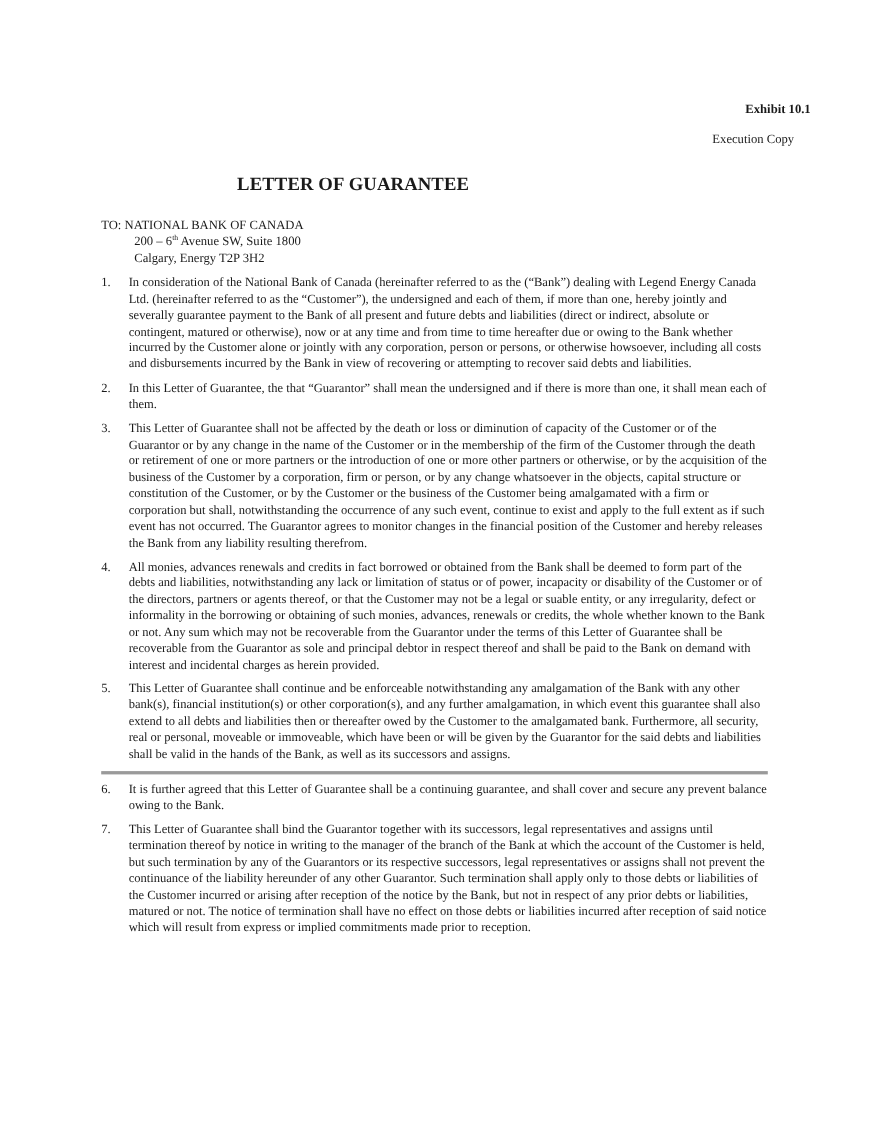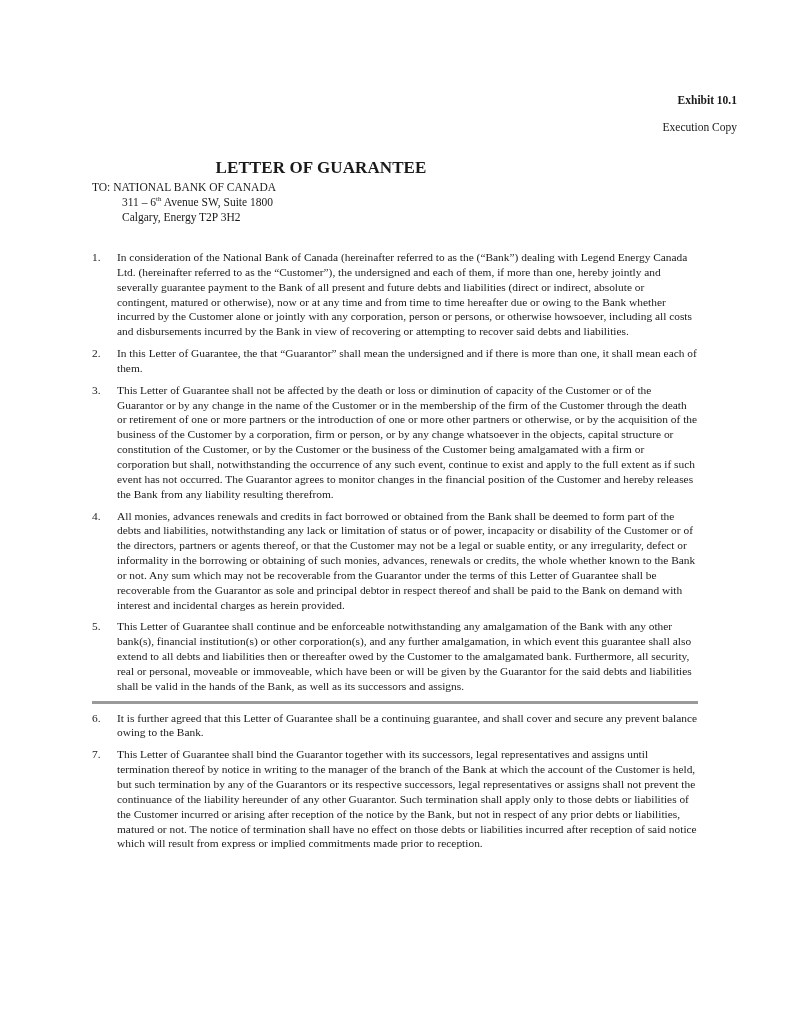--- a/index.html
+++ b/index.html
@@ -1,43 +1,43 @@
 <!DOCTYPE html>
 <html><head>
   <meta charset="utf-8">
   <style>
     html, body { margin: 0; padding: 0; background: #ffffff; }
     body { width: 790px; height: 1022px; position: relative; overflow: hidden;
            font-family: "Liberation Serif", "DejaVu Serif", serif; color: #1a1a1a; }
     .page { position: absolute; left: 0; top: 0; width: 790px; height: 1022px; padding-left: 40px; }
     .exhibit { position: absolute; right: 93px; top: 94px; font-size: 11.5px; font-weight: bold; }
-    .exec { position: absolute; right: 93px; top: 121px; font-size: 11.5px; }
+    .exec { position: absolute; right: 108px; top: 121px; font-size: 11.5px; }
     .title { position: absolute; left: 0; width: 642px; top: 158px; text-align: center;
              font-size: 17px; font-weight: bold; letter-spacing: 0.1px; }
-    .to-block { position: absolute; left: 92px; top: 180px; font-size: 11.5px; line-height: 14.8px; }
+    .to-block { position: absolute; left: 92px; top: 198px; font-size: 11.5px; line-height: 14.8px; }
     .to-block .addr { padding-left: 30px; }
     .to-block sup { font-size: 7px; vertical-align: super; line-height: 0; }
     .clauses { position: absolute; left: 92px; top: 250px; width: 606px; font-size: 11.4px; line-height: 14.85px; }
     .clause { display: flex; margin-bottom: 7px; }
     .clause .num { width: 25px; flex: 0 0 25px; }
     .clause .txt { flex: 1; }
     .clause b { font-weight: normal; }
     .rule { height: 3px; background: #9a9a9a; margin: 5px 0 7px 0; }
   </style>
 </head>
 <body>
 
 <div class="page">
   <div class="exhibit">Exhibit 10.1</div>
   <div class="exec">Execution Copy</div>
   <div class="title">LETTER OF GUARANTEE</div>
 
   <div class="to-block">
     <div>TO: NATIONAL BANK OF CANADA</div>
-    <div class="addr"><span>311 – 6</span><sup>th</sup><span> Avenue SW, Suite 1800</span></div>
+    <div class="addr"><span>200 – 6</span><sup>th</sup><span> Avenue SW, Suite 1800</span></div>
     <div class="addr">Calgary, Energy T2P 3H2</div>
   </div>
 
   <div class="clauses" id="clauses">
       <div class="clause">
         <div class="num">1.</div>
         <div class="txt"><span>In consideration of the National Bank of Canada (hereinafter referred to as the (“</span><b>Bank</b><span>”) dealing with </span><b>Legend Energy Canada Ltd.</b><span> (hereinafter referred to as the “</span><b>Customer</b><span>”), the undersigned and each of them, if more than one, hereby jointly and severally guarantee payment to the Bank of all present and future debts and liabilities (direct or indirect, absolute or contingent, matured or otherwise), now or at any time and from time to time hereafter due or owing to the Bank whether incurred by the Customer alone or jointly with any corporation, person or persons, or otherwise howsoever, including all costs and disbursements incurred by the Bank in view of recovering or attempting to recover said debts and liabilities.</span></div>
       </div>
       <div class="clause">
         <div class="num">2.</div>

